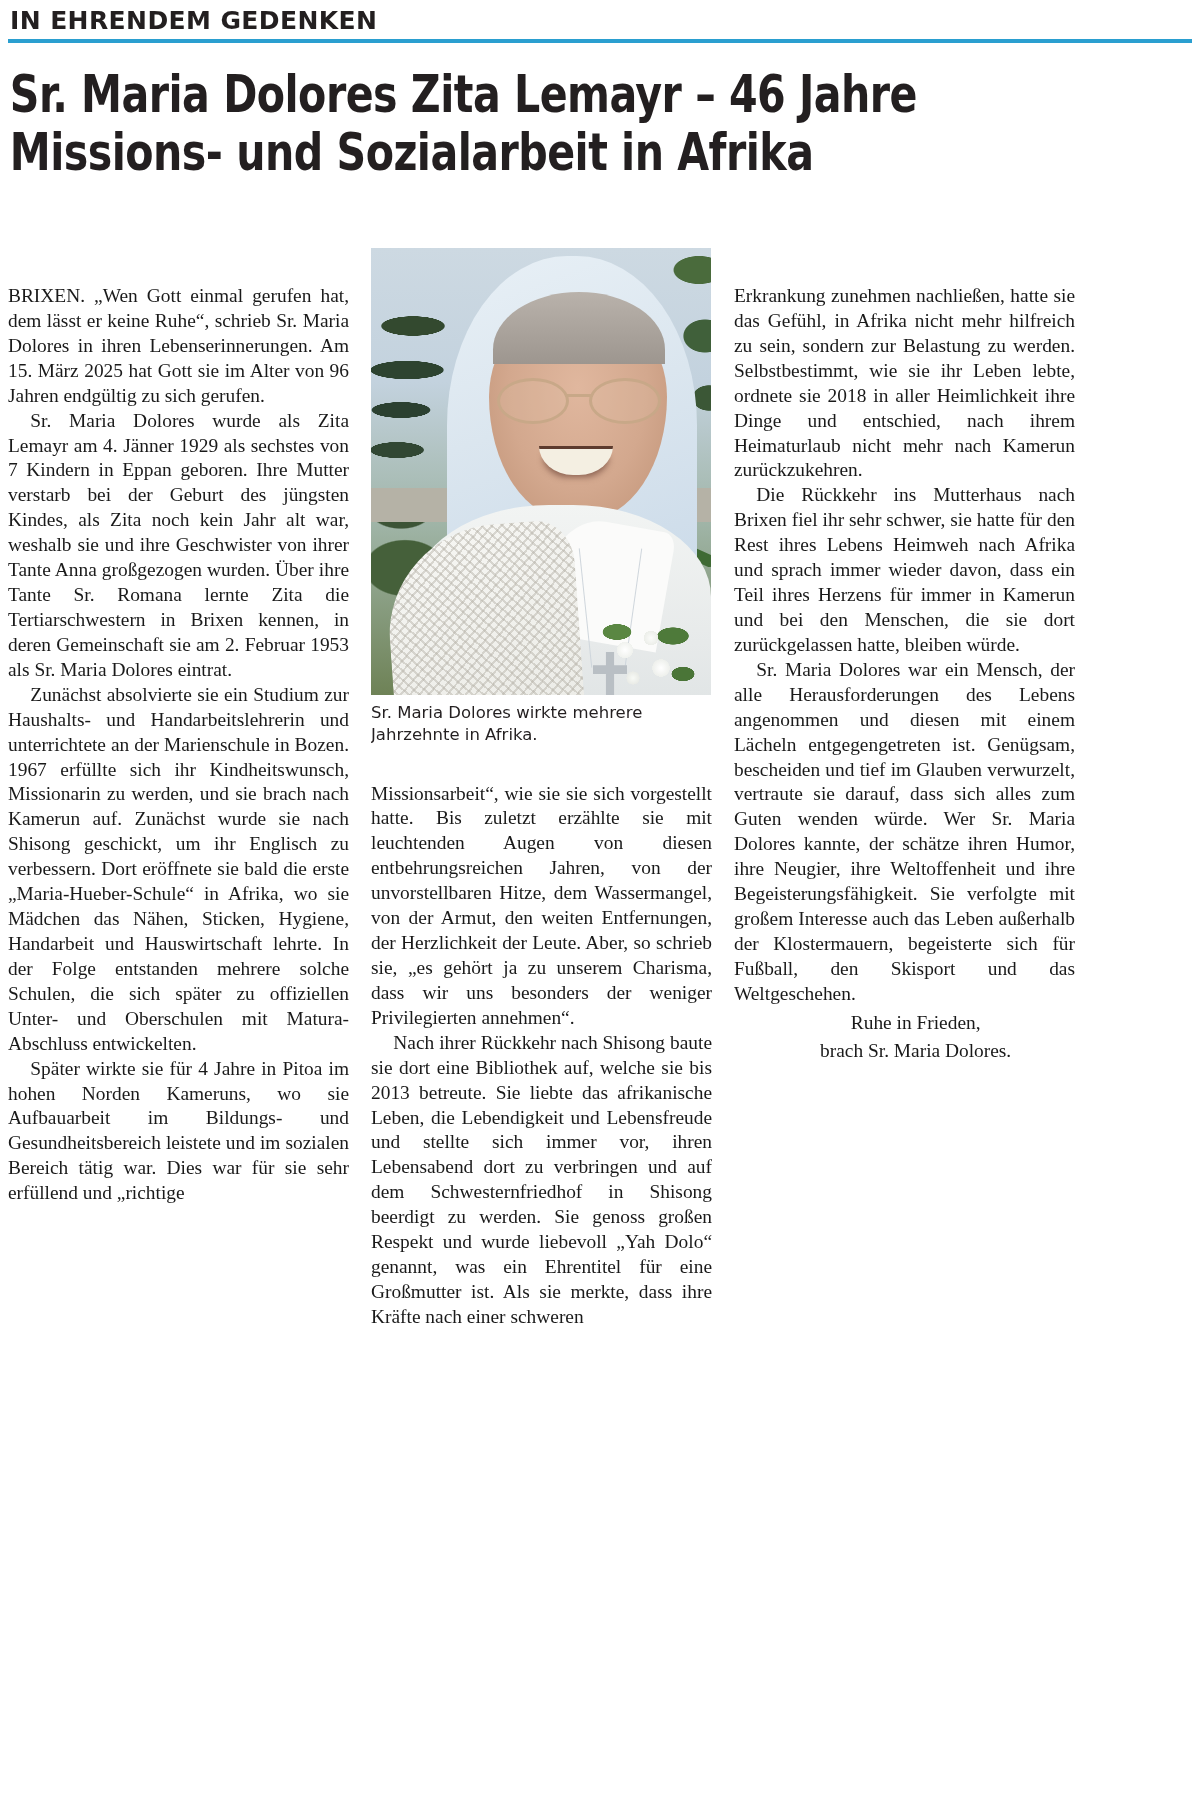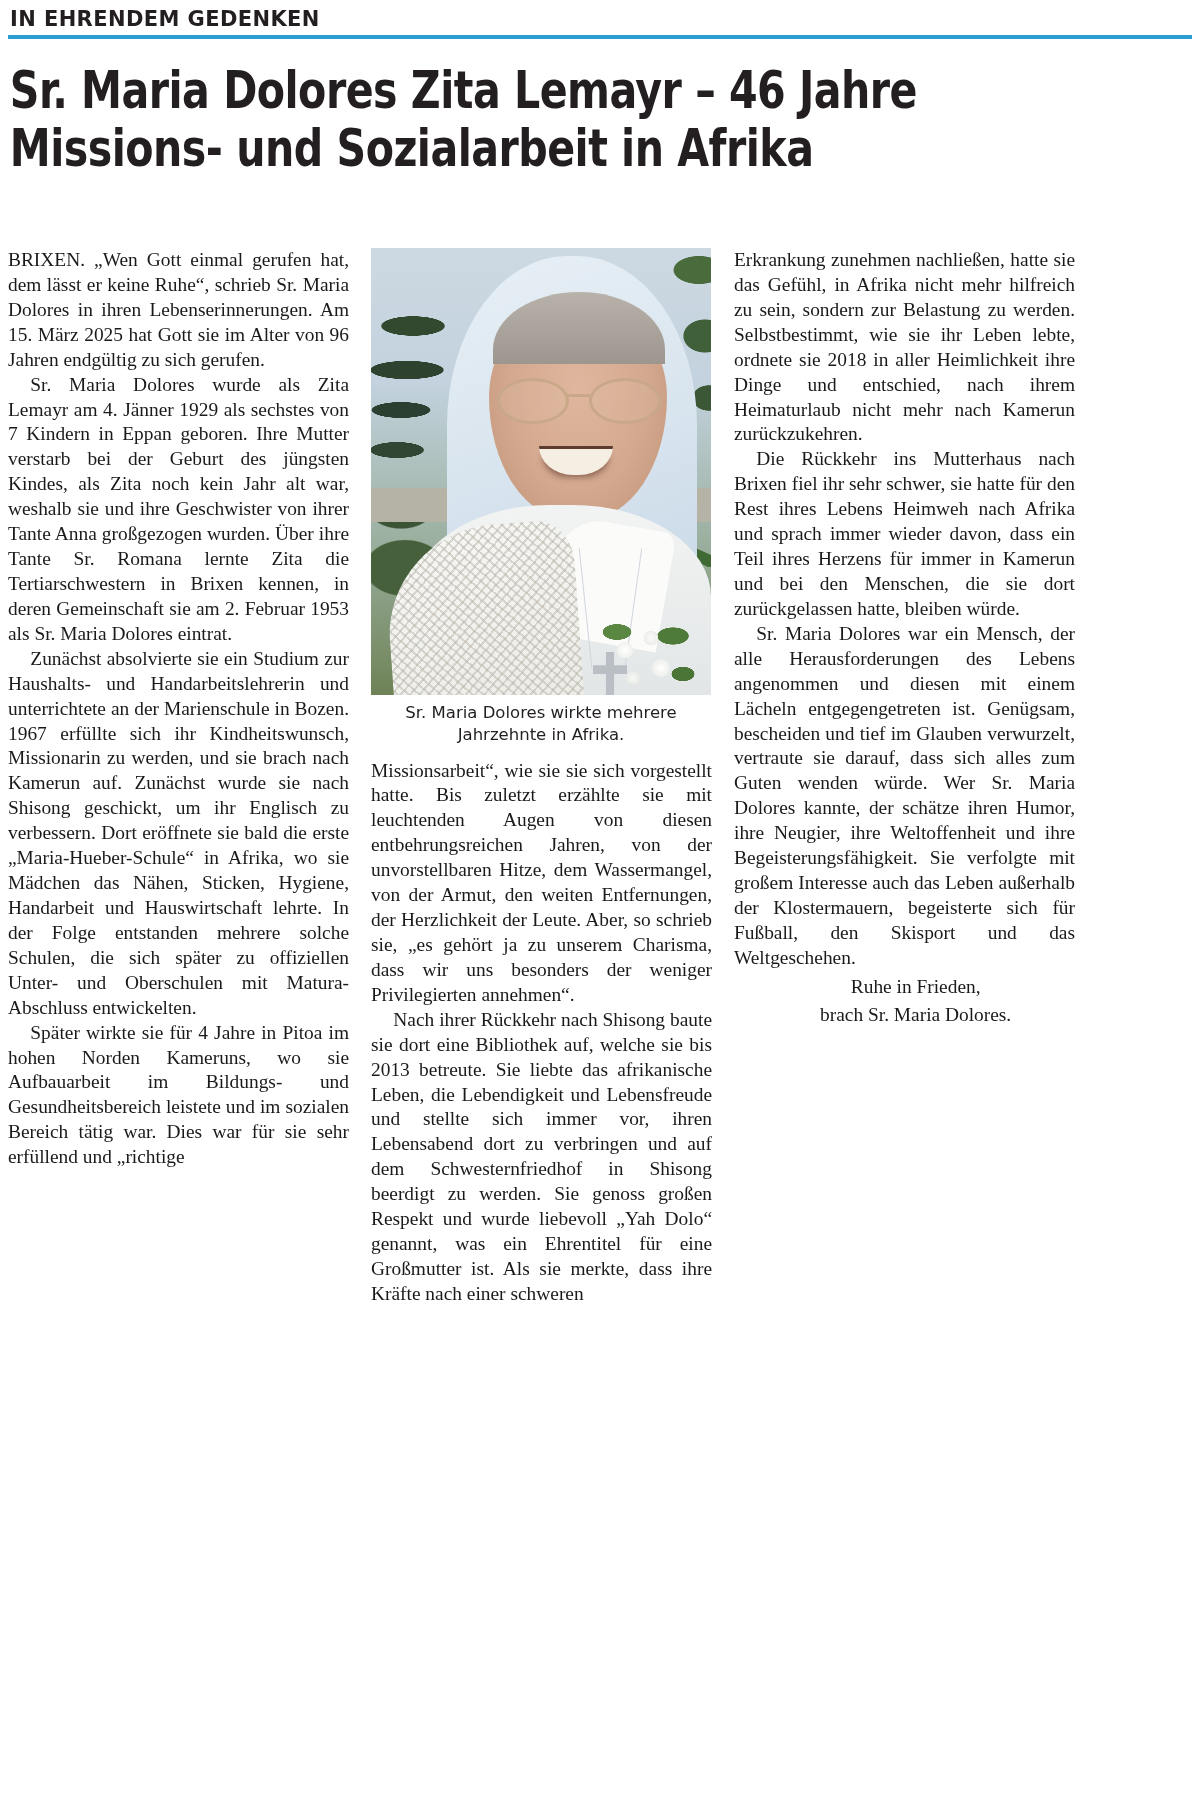--- a/index.html
+++ b/index.html
@@ -23,21 +23,21 @@
     padding: 0 8px;
   }
 
   
   .kicker-wrap {
     padding-top: 8px;
   }
   .kicker {
     font-family: "DejaVu Sans", sans-serif;
     font-weight: 700;
-    font-size: 21px;
+    font-size: 25px;
     letter-spacing: 0.4px;
     color: #231f20;
     line-height: 1.05;
     padding-left: 2px;
   }
   .rule-blue {
     margin-top: 5px;
     height: 4px;
     background: #2a9fd0;
     width: 100%;
@@ -77,20 +77,21 @@
     -webkit-hyphens: auto;
     hyphens: auto;
     overflow: hidden;
   }
   .col p {
     margin: 0;
     text-indent: 1.15em;
   }
   .col p.no-indent {
     text-indent: 0;
+    margin-top: 36px;
   }
   .col p.signoff {
     text-indent: 1.15em;
     text-align: center;
     margin-top: 0.2em;
   }
 
   
   .photo-block {
     margin-bottom: 8px;
@@ -256,21 +257,21 @@
     background: #3f6a34;
     border-radius: 6px;
     transform: rotate(24deg);
   }
 
   .caption {
     font-family: "DejaVu Sans", sans-serif;
     font-size: 16.5px;
     line-height: 1.32;
     color: #231f20;
-    text-align: center;
+    text-align: left;
     width: 340px;
     margin-top: 7px;
     margin-bottom: 13px;
     -webkit-hyphens: none;
     hyphens: none;
   }
 </style>
 </head>
 <body>
 

